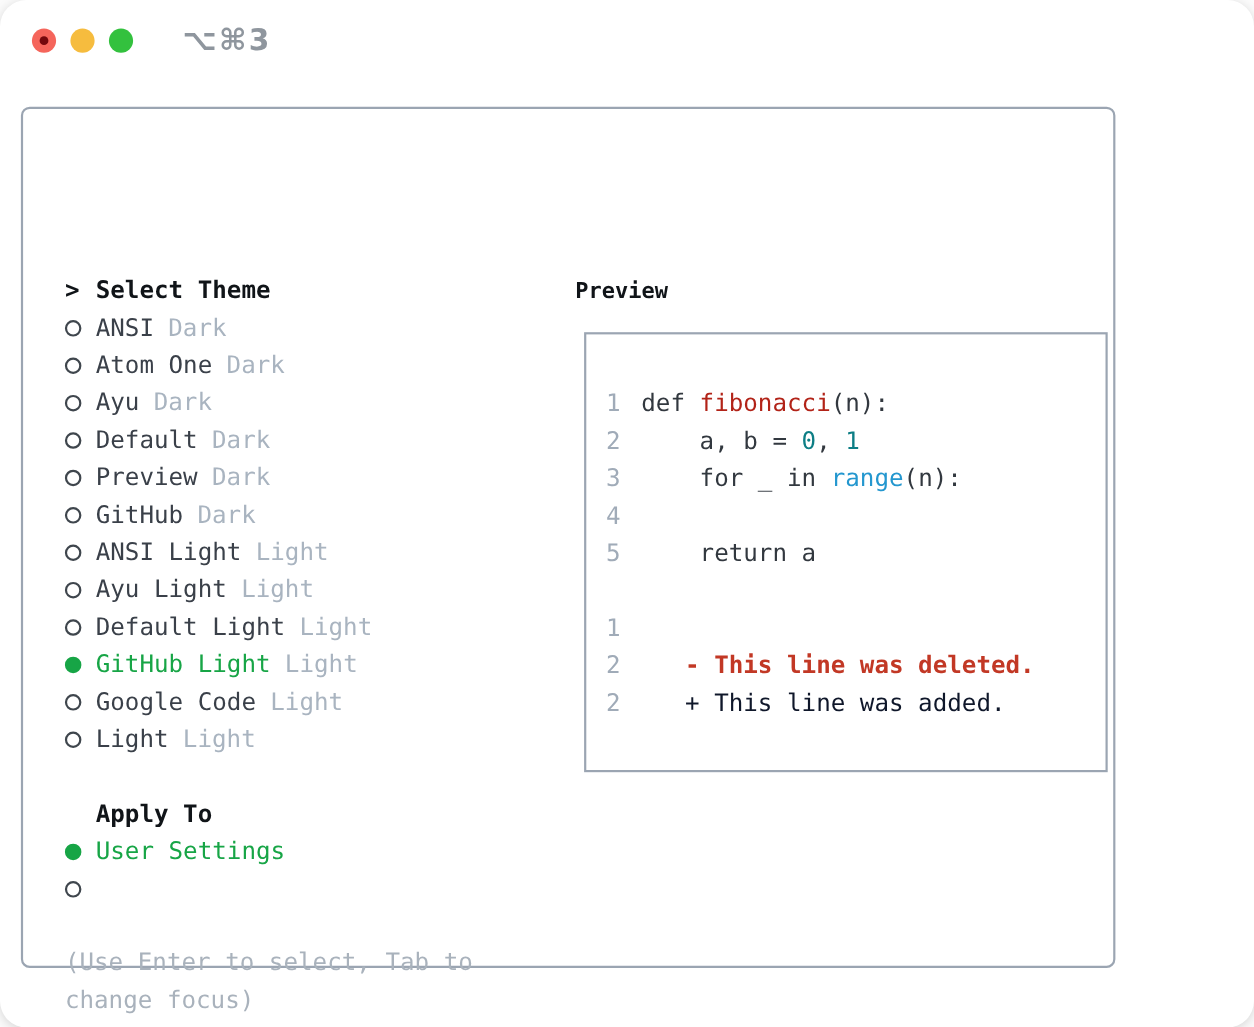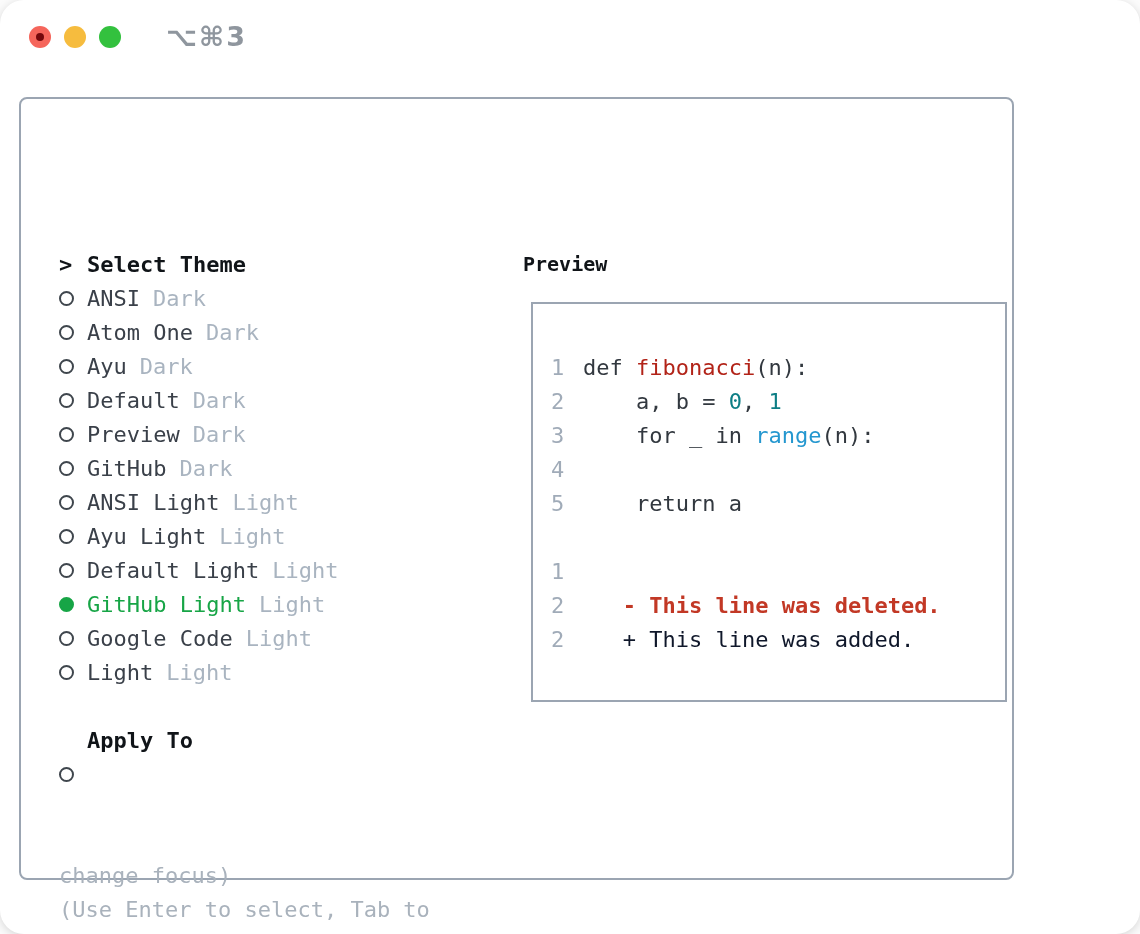--- a/index.html
+++ b/index.html
@@ -180,30 +180,36 @@
           <span class="t-variant">Light</span>
         </div>
       </div>
 
     <div class="apply-list">
       <div class="row">
         <span class="bullet-col"></span>
         <span class="hdr">Apply To</span>
       </div>
 
+    <div class="row">
+          <span class="bullet-col">
+            <span class="radio sel"></span>
+          </span>
+          <span class="t-name sel">User Settings</span>
+        </div>
         <div class="row">
           <span class="bullet-col">
             <span class="radio"></span>
           </span>
         </div>
       </div>
 
     <div class="help">
+      <div>(Use Enter to select, Tab to</div>
       <div>change focus)</div>
-      <div>(Use Enter to select, Tab to</div>
     </div>
 
     <div class="preview-title">Preview</div>
 
     <div class="preview-box">
       <div class="code">
           <div class="code-line">
             <span class="ln">1</span>
             <span class="seg c-code">def </span>
             <span class="seg c-func">fibonacci</span>

